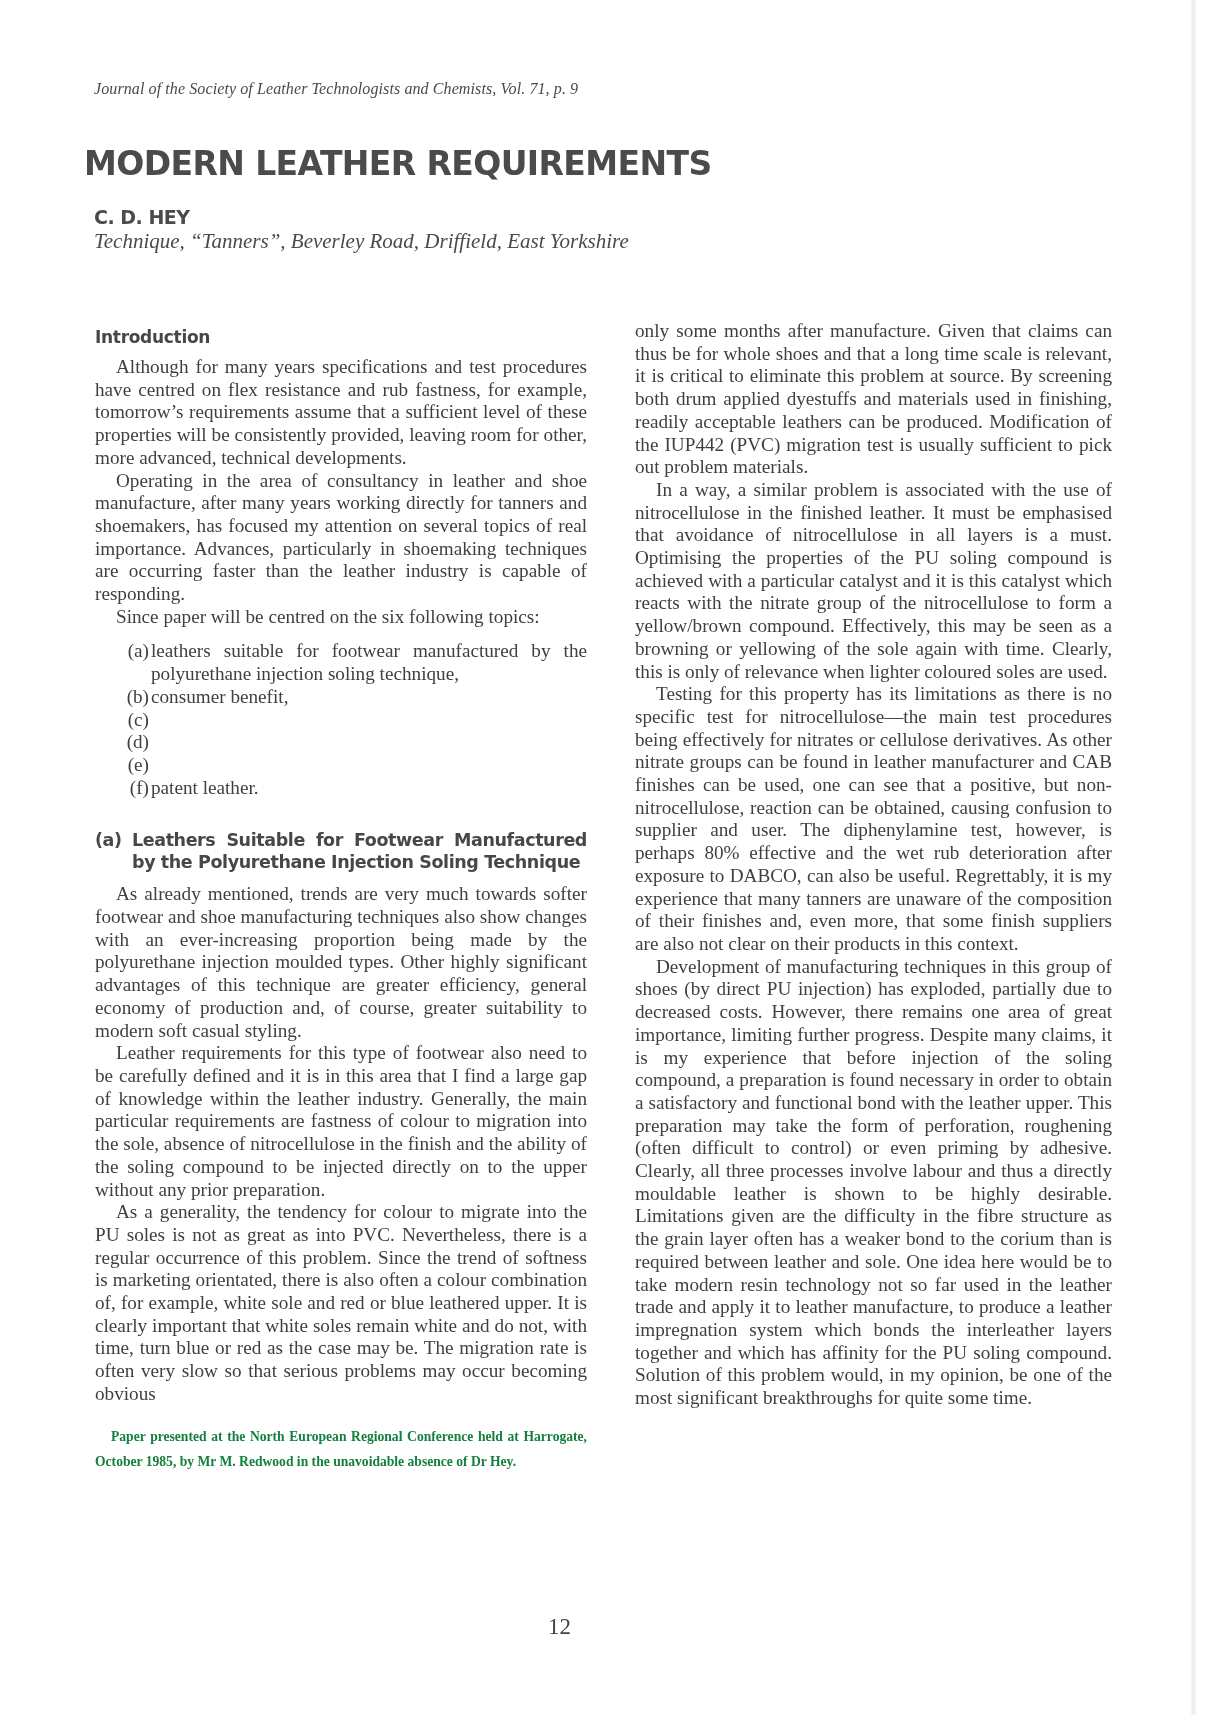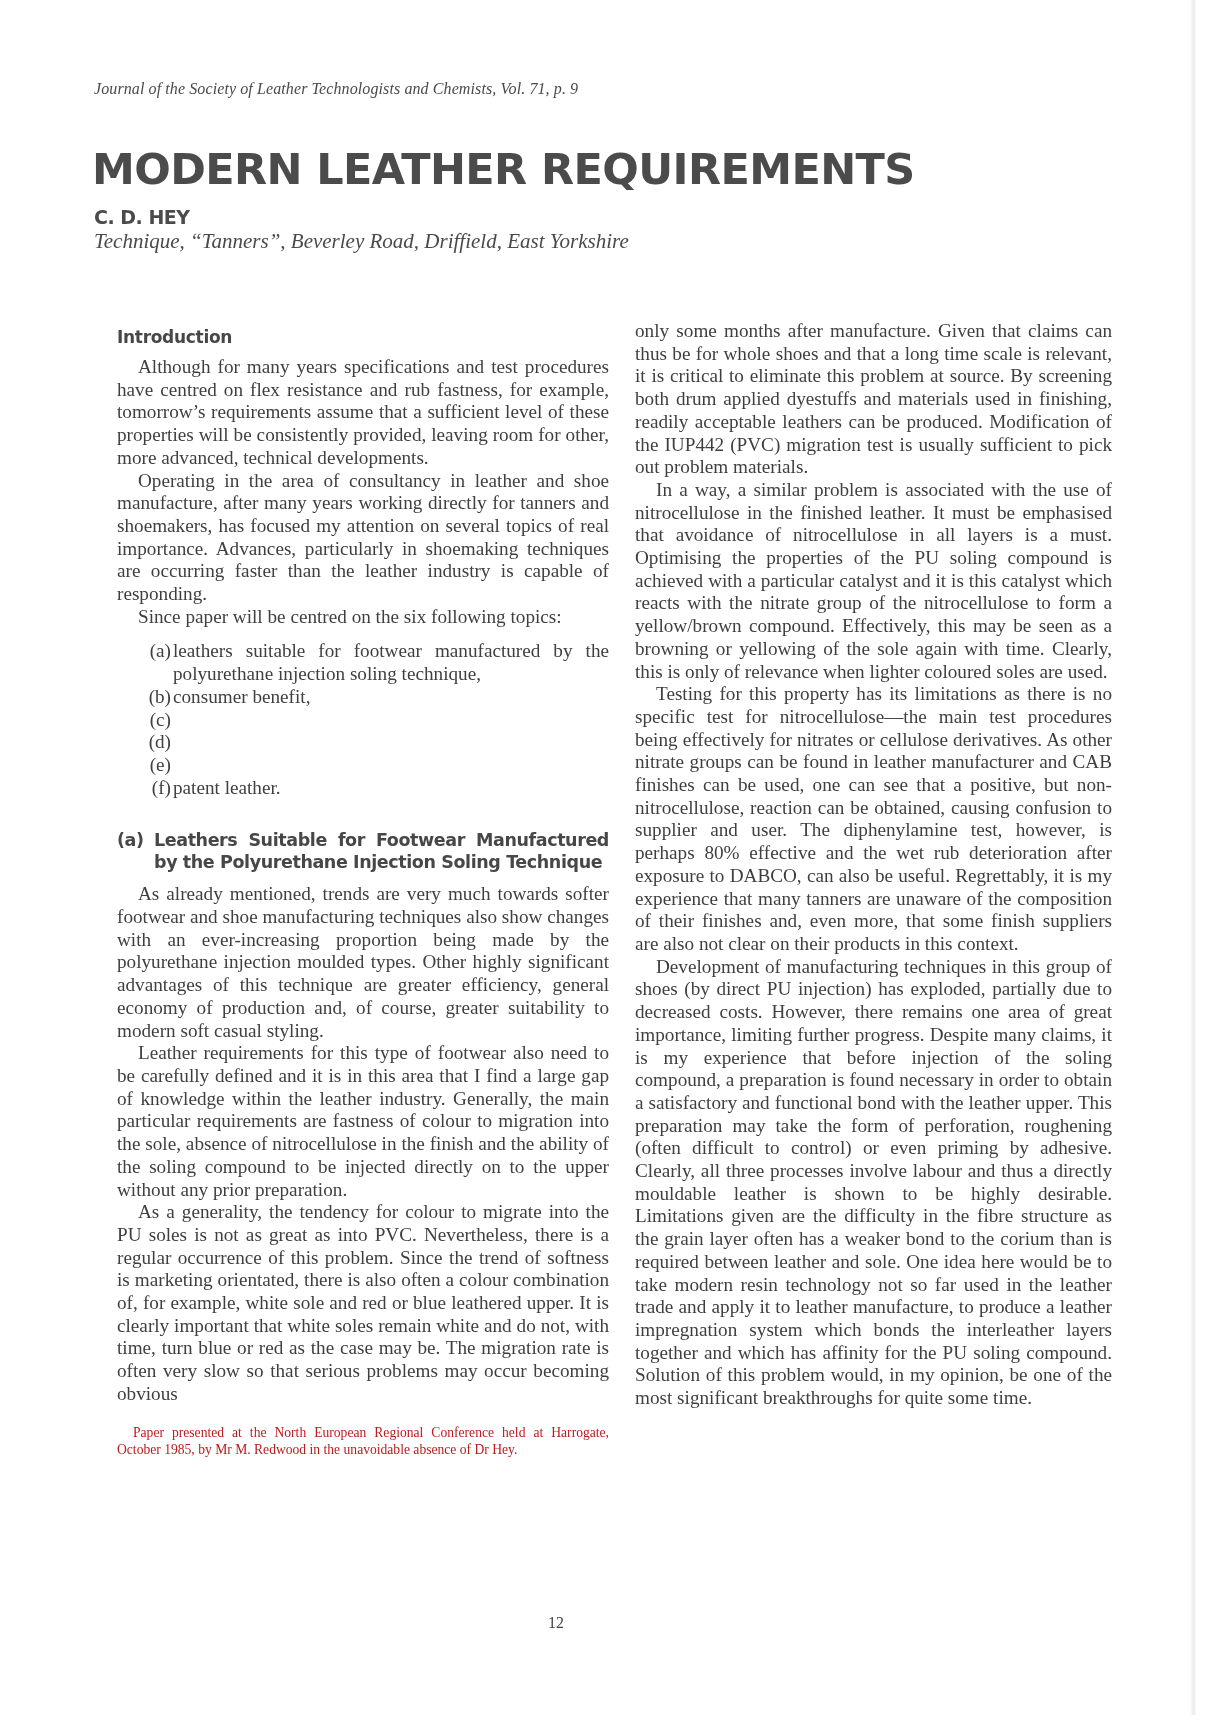--- a/index.html
+++ b/index.html
@@ -27,26 +27,26 @@
     position: absolute;
     left: 94px;
     top: 80px;
     font-style: italic;
     font-size: 16px;
     color: #4a4a4a;
     letter-spacing: 0.1px;
   }
   .title {
     position: absolute;
-    left: 92px;
+    left: 84px;
     top: 144px;
     margin: 0;
     font-family: "DejaVu Sans", "Liberation Sans", sans-serif;
     font-weight: bold;
-    font-size: 43px;
+    font-size: 33px;
     letter-spacing: -0.6px;
     color: #4b4b4b;
   }
   .author {
     position: absolute;
     left: 94px;
     top: 206px;
     font-family: "DejaVu Sans", "Liberation Sans", sans-serif;
     font-weight: bold;
     font-size: 19px;
@@ -113,45 +113,46 @@
     font-size: 17.5px;
     line-height: 22px;
     color: #474747;
     letter-spacing: -0.4px;
   }
   .heading-a .tag { width: 37px; flex: none; }
   .heading-a .txt { flex: 1; text-align: justify; text-align-last: left; }
   .footnote {
     margin-top: 18px;
     font-size: 13.6px;
-    line-height: 17px;
+    line-height: 25px;
     text-align: justify;
     text-indent: 16px;
-    color: #b91c1c;
+    color: #15803d;
+    font-weight: bold;
   }
   .page-number {
     position: absolute;
     left: 548px;
     top: 1614px;
-    font-size: 16px;
+    font-size: 23px;
     color: #444;
   }
 </style>
 </head>
 <body>
 
 <div class="scan-shadow"></div>
 
 <div class="running-head">Journal of the Society of Leather Technologists and Chemists, Vol. 71, p. 9</div>
 
 <h1 class="title">MODERN LEATHER REQUIREMENTS</h1>
 <div class="author">C. D. HEY</div>
 <div class="affiliation">Technique, “Tanners”, Beverley Road, Driffield, East Yorkshire</div>
 
-<div class="col col-left" style="top:326px;margin-left:22px;">
+<div class="col col-left" style="top:326px;">
   <h2 class="section-heading">Introduction</h2>
   <p>Although for many years specifications and test procedures have centred on flex resistance and rub fastness, for example, tomorrow’s requirements assume that a sufficient level of these properties will be consistently provided, leaving room for other, more advanced, technical developments.</p>
   <p>Operating in the area of consultancy in leather and shoe manufacture, after many years working directly for tanners and shoemakers, has focused my attention on several topics of real importance. Advances, parti­cularly in shoemaking techniques are occurring faster than the leather industry is capable of responding.</p>
   <p>Since paper will be centred on the six following topics:</p>
 
   <ul class="topics">
     <li>
       <span class="tag">(a)</span>
       <span class="txt">leathers suitable for footwear manufactured by the polyurethane injection soling technique,</span>
     </li>

